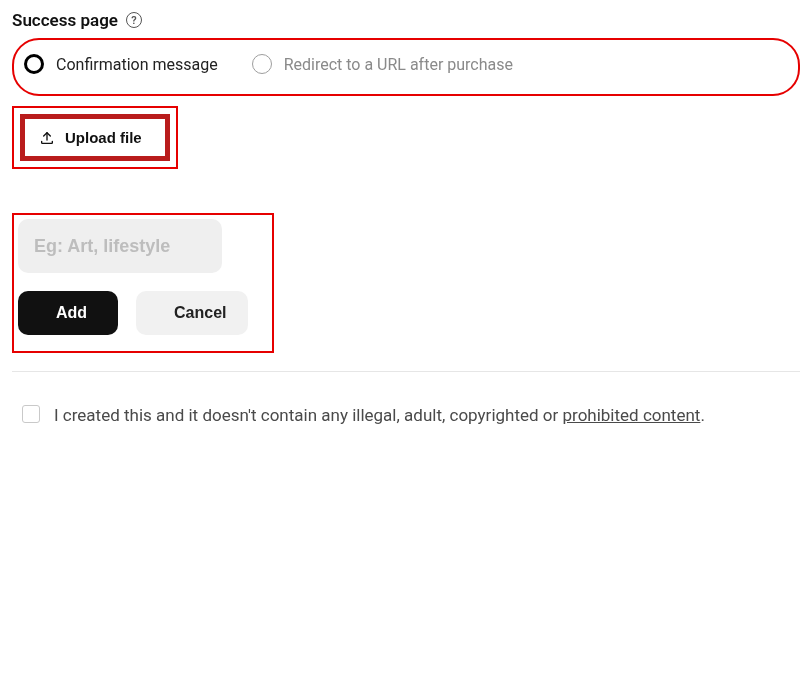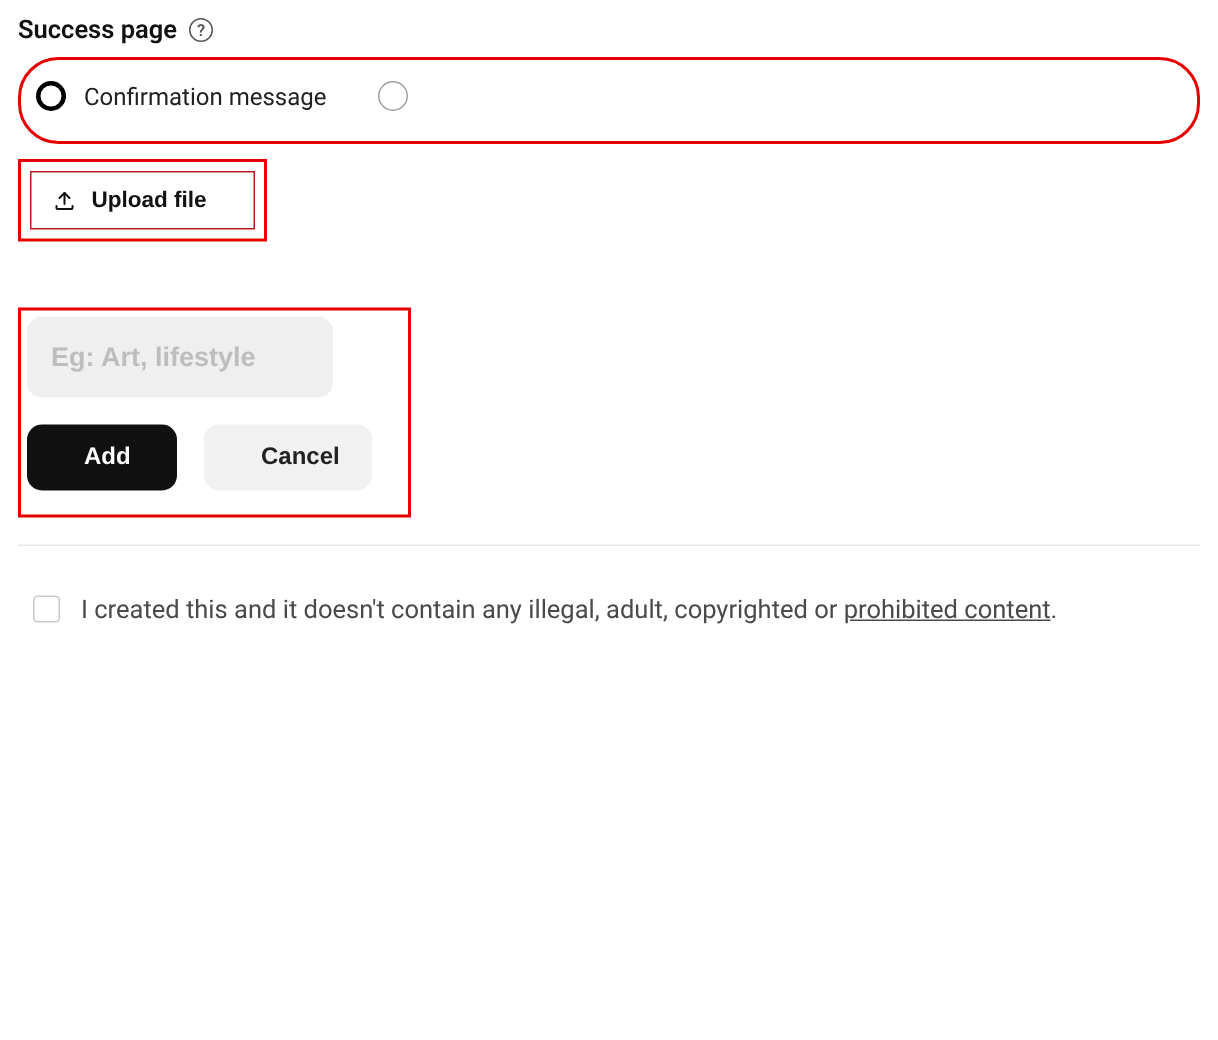--- a/index.html
+++ b/index.html
@@ -120,21 +120,21 @@
     }
     .upload-box {
       margin: 10px 12px 0 12px;
       width: 166px;
       padding: 6px;
     }
     .upload-btn {
       display: flex;
       align-items: center;
       gap: 10px;
-      border: 1px solid #b91c1c;
+      border: 5px solid #b91c1c;
       background: #fff;
       padding: 10px 14px;
       cursor: pointer;
       font-size: 15px;
       font-weight: 600;
       color: #111;
       width: 100%;
     }
     .upload-btn svg { width: 16px; height: 16px; }
 
@@ -225,20 +225,21 @@
 </div>
 
 <div class="red-box success-group">
   <div class="radio-row">
     <label class="radio-option">
       <span class="radio-outer radio-selected"></span>
       <span class="radio-label">Confirmation message</span>
     </label>
     <label class="radio-option">
       <span class="radio-outer radio-unselected"></span>
+      <span class="radio-label muted">Redirect to a URL after purchase</span>
     </label>
   </div>
 
 </div>
 
 <div class="red-box upload-box">
   <button class="upload-btn">
     <svg viewBox="0 0 24 24" fill="none" stroke="#111" stroke-width="2" stroke-linecap="round" stroke-linejoin="round">
       <path d="M12 15V4"></path>
         <path d="M7 9l5-5 5 5"></path>

